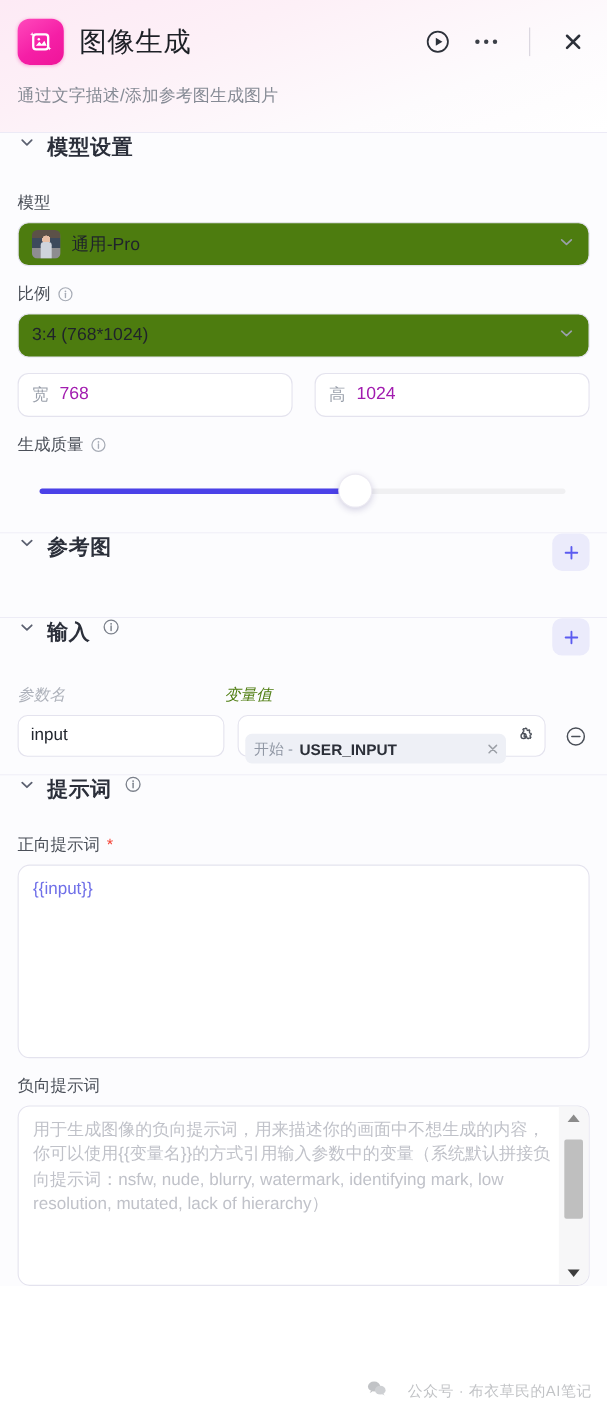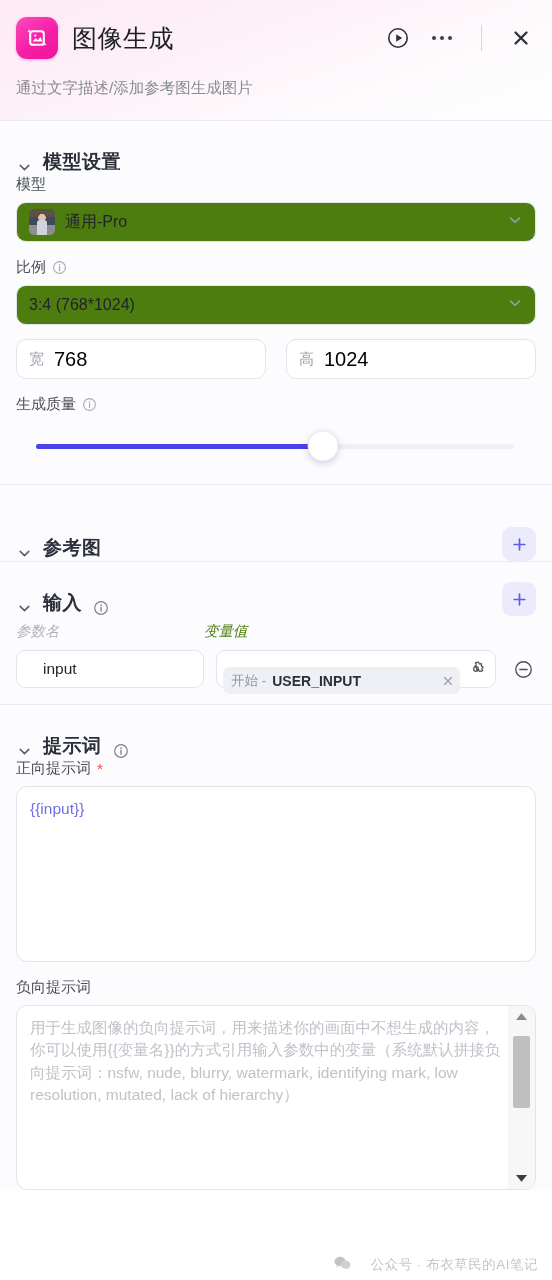--- a/index.html
+++ b/index.html
@@ -69,21 +69,21 @@
     margin-top: 16px;
     line-height: 1.3;
   }
 
   
   .divider { height: 1px; background: #eceaf6; width: 100%; }
   .section { padding: 0 16px; background: #fcfcfe; }
 
   .sec-head {
     display: flex;
-    align-items: flex-end;
+    align-items: flex-start;
     gap: 11px;
     height: 54px;
   }
   .sec-head .chev {
     width: 16px; height: 16px;
     display: flex; align-items: center; justify-content: center;
     flex: 0 0 auto;
     cursor: pointer;
   }
   .sec-title {
@@ -159,21 +159,21 @@
     border: 1px solid #e4e3ee;
     border-radius: 10px;
     background: #ffffff;
     display: flex;
     align-items: center;
     padding: 0 12px;
     gap: 10px;
     cursor: text;
   }
   .wh-field .k { font-size: 15px; color: #9aa0ab; flex: 0 0 auto; }
-  .wh-field .v { font-size: 20px; color: #000000; }
+  .wh-field .v { font-size: 16px; color: #a21caf; }
 
   
   .slider-wrap {
     height: 48px;
     display: flex;
     align-items: center;
     padding: 0 22px 0 20px;
     margin-top: 6px;
     position: relative;
     cursor: pointer;
@@ -207,21 +207,21 @@
   .col-heads .ch1 { width: 188px; font-size: 14.5px; color: #aeb2bb; }
   .col-heads .ch2 { font-size: 14.5px; color: #4d7c0f; }
   .param-row { display: flex; align-items: center; gap: 12px; margin-top: 9px; }
   .pname {
     width: 188px;
     height: 38px;
     border: 1px solid #e4e3ee;
     border-radius: 9px;
     background: #fff;
     display: flex; align-items: center;
-    padding: 0 26px;
+    padding: 0 11px;
     font-size: 15.5px;
     color: #22262e;
     cursor: text;
     flex: 0 0 auto;
   }
   .pval {
     flex: 1 1 auto;
     height: 38px;
     border: 1px solid #e4e3ee;
     border-radius: 9px;
@@ -259,21 +259,21 @@
     border-radius: 11px;
     background: #fff;
     padding: 11px 13px;
     font-size: 15.5px;
     line-height: 1.45;
     overflow: hidden;
     cursor: text;
   }
   .ta.pos { height: 176px; color: #6f6fe8; }
   .ta.neg {
-    height: 185px;
+    height: 164px;
     color: #c0c2c9;
     padding-right: 34px;
     position: relative;
     word-break: break-word;
   }
   .neg-wrap { position: relative; }
   .sbar {
     position: absolute;
     top: 1px; right: 1px; bottom: 1px;
     width: 27px;

